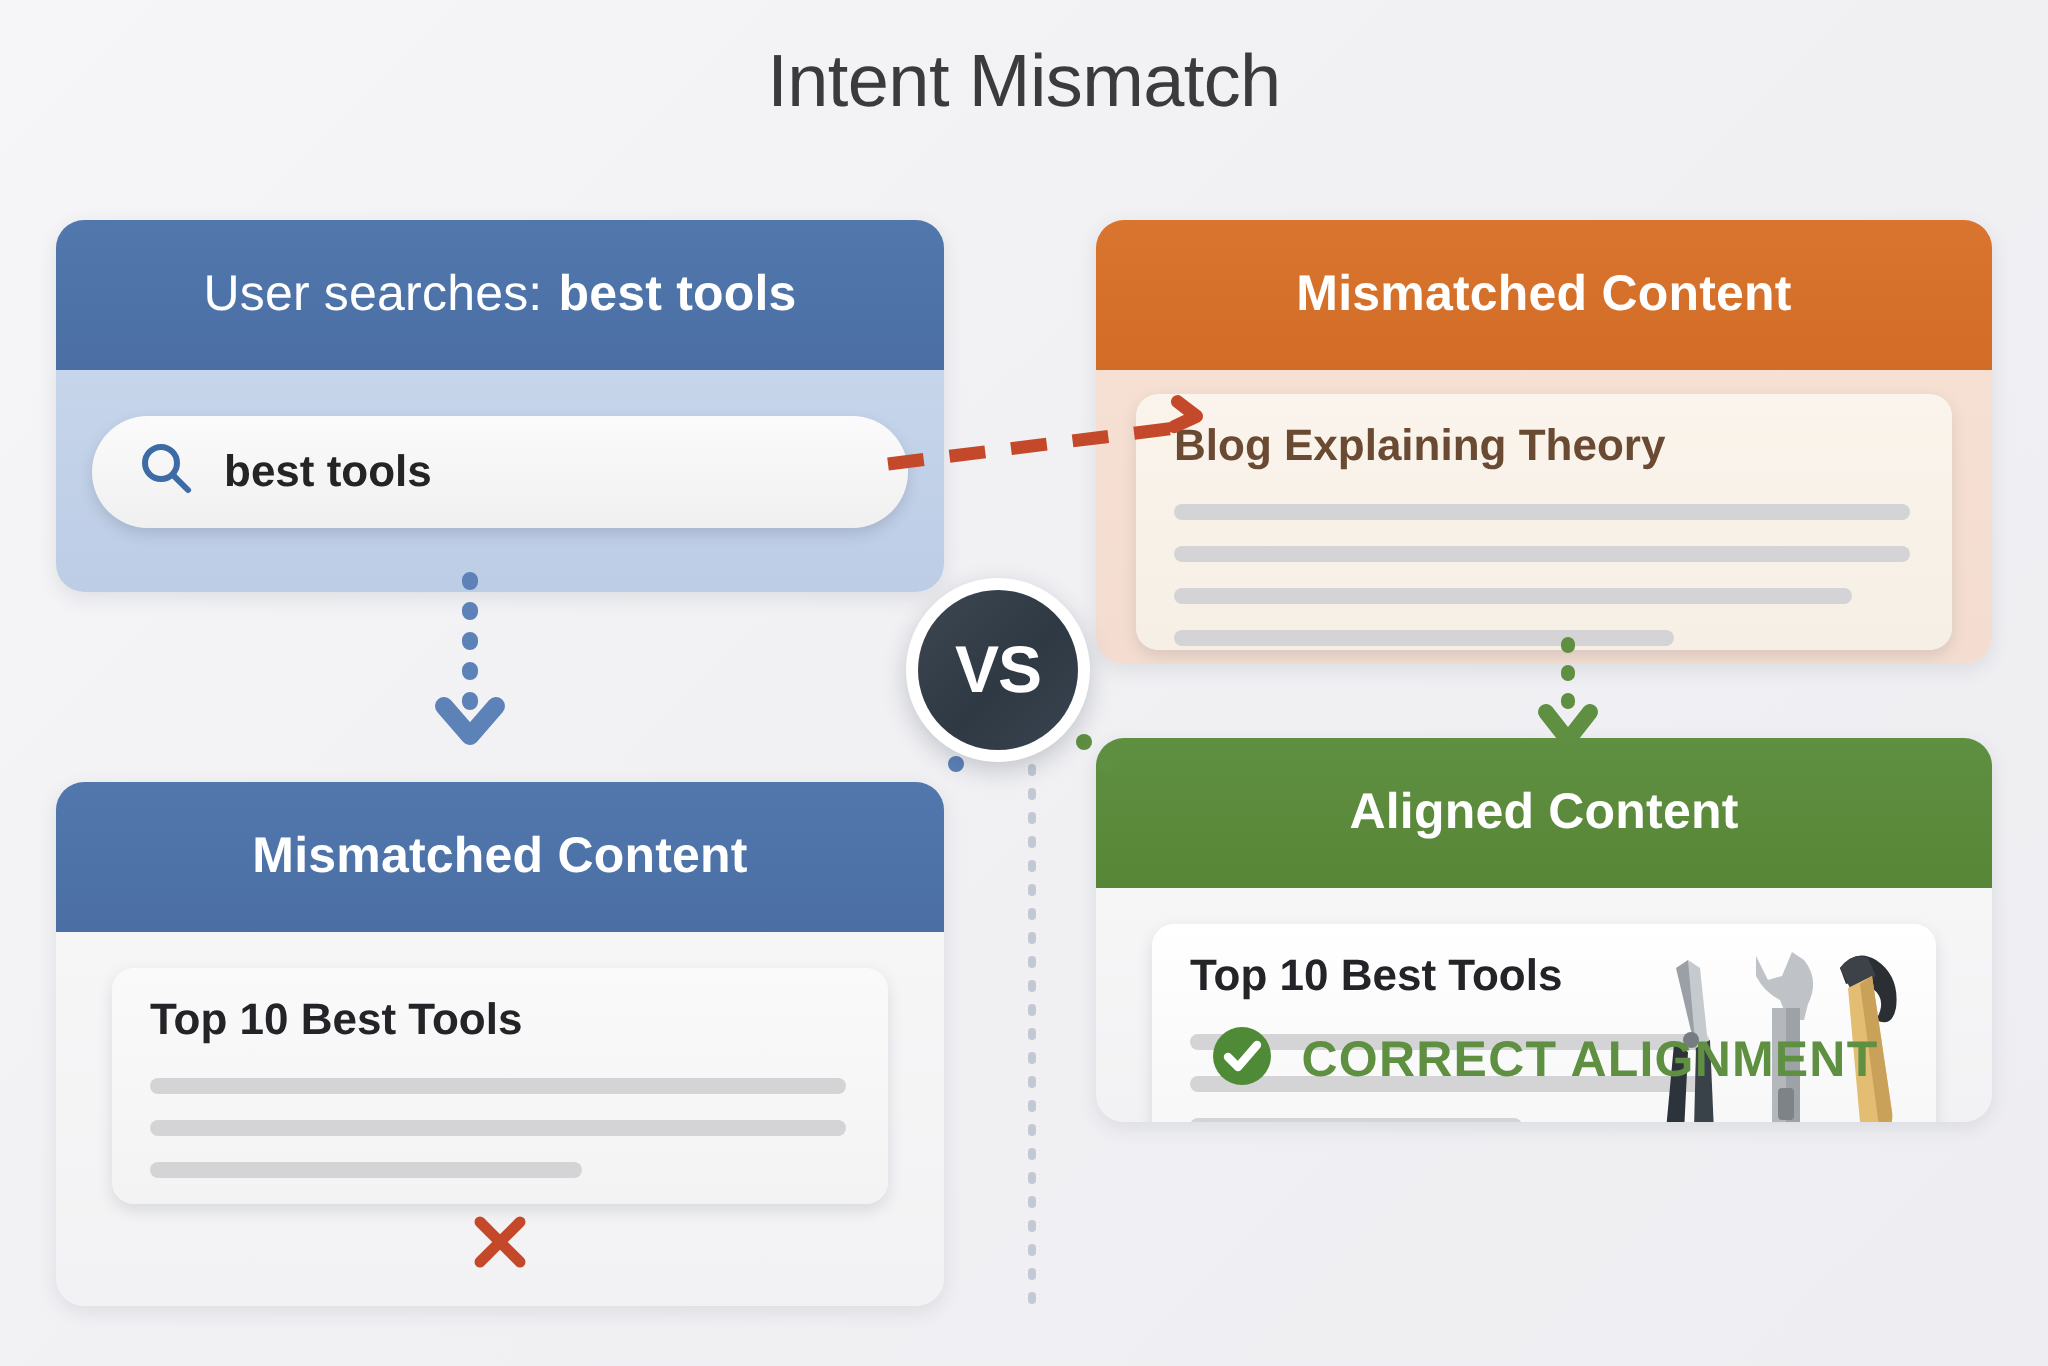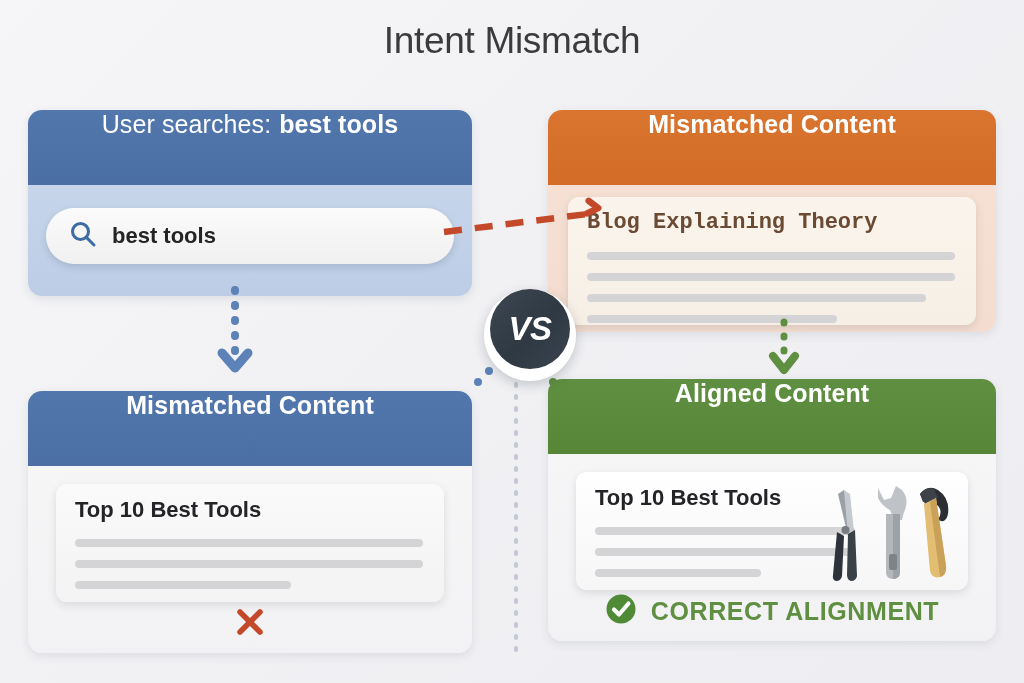--- a/index.html
+++ b/index.html
@@ -38,20 +38,21 @@
   
   .card {
     position: absolute;
     border-radius: 14px;
     overflow: hidden;
     box-shadow: 0 3px 10px rgba(40,50,70,0.10);
   }
   .card-header {
     height: 75px;
     display: flex;
+    align-items: center;
     justify-content: center;
     color: #ffffff;
     font-size: 25px;
     font-weight: bold;
     letter-spacing: 0.1px;
   }
   .card-body {
     position: relative;
     height: calc(100% - 75px);
   }
@@ -117,21 +118,21 @@
     height: 128px;
     background: linear-gradient(180deg, #faf4ec 0%, #f6efe5 100%);
   }
   .doc-title {
     position: absolute;
     left: 19px;
     top: 13px;
     font-size: 22px;
     font-weight: bold;
   }
-  #orange-doc .doc-title { color: #6b4a33; font-family: Liberation Mono, monospace; }
+  #orange-doc .doc-title { color: #6b4a33; }
   .doc-lines { position: absolute; left: 19px; top: 55px; width: 368px; }
   .doc-line {
     height: 8px;
     border-radius: 4px;
     background: #d4d4d6;
     margin-bottom: 13px;
   }
 
   
   #blue-card {
@@ -152,23 +153,23 @@
     width: 388px;
     height: 118px;
     background: linear-gradient(180deg, #fafafa 0%, #f3f3f3 100%);
   }
   #blue-doc .doc-title { color: #242428; }
   #blue-doc .doc-lines { width: 348px; }
 
   
   #green-card {
     left: 548px;
-    top: 379px;
+    top: 369px;
     width: 448px;
-    height: 262px;
+    height: 192px;
   }
   #green-card .card-header {
     background: linear-gradient(180deg, #5f8f41 0%, #588637 100%);
   }
   #green-card .card-body {
     background: linear-gradient(180deg, #f6f6f7 0%, #f2f2f4 100%);
   }
   #green-doc {
     left: 28px;
     top: 18px;
@@ -201,31 +202,31 @@
     font-size: 25px;
     font-weight: bold;
     letter-spacing: 0.6px;
   }
   .verdict-mismatch .verdict-label { color: #c4492a; }
   .verdict-correct .verdict-label { color: #5f8f41; }
 
   
   #vs-badge {
     position: absolute;
-    left: 484px;
+    left: 453px;
     top: 289px;
     width: 92px;
     height: 92px;
     border-radius: 50%;
     background: #ffffff;
     box-shadow: 0 4px 12px rgba(35,45,60,0.22);
     display: flex;
+    align-items: center;
     justify-content: center;
     z-index: 30;
-    font-style: italic;
   }
   #vs-badge .vs-inner {
     width: 80px;
     height: 80px;
     border-radius: 50%;
     background: linear-gradient(135deg, #3c4752 0%, #2f3944 55%, #394450 100%);
     display: flex;
     align-items: center;
     justify-content: center;
     color: #ffffff;

